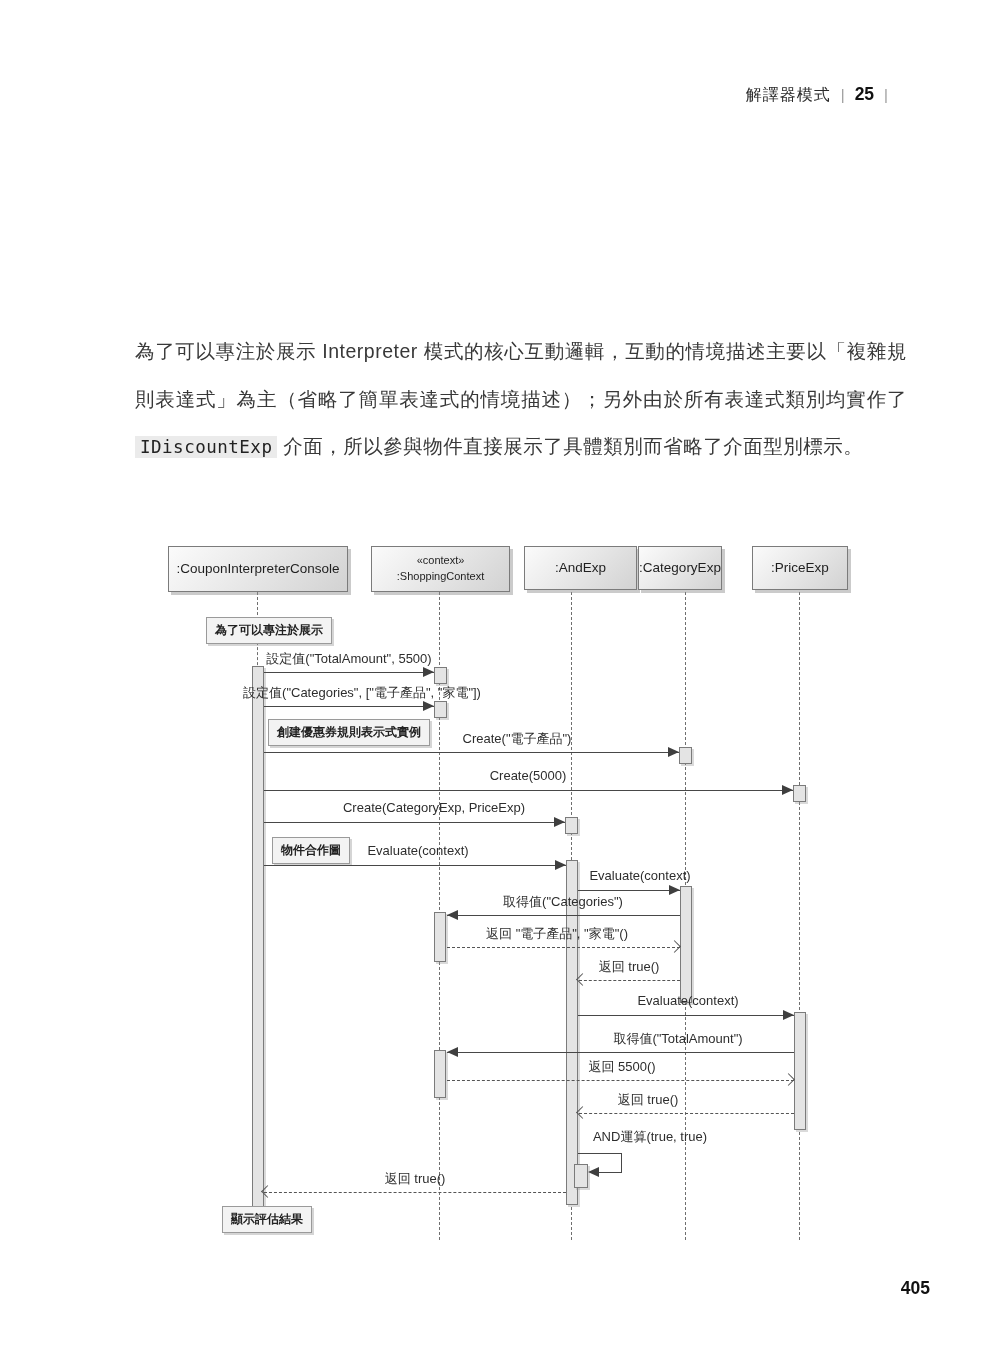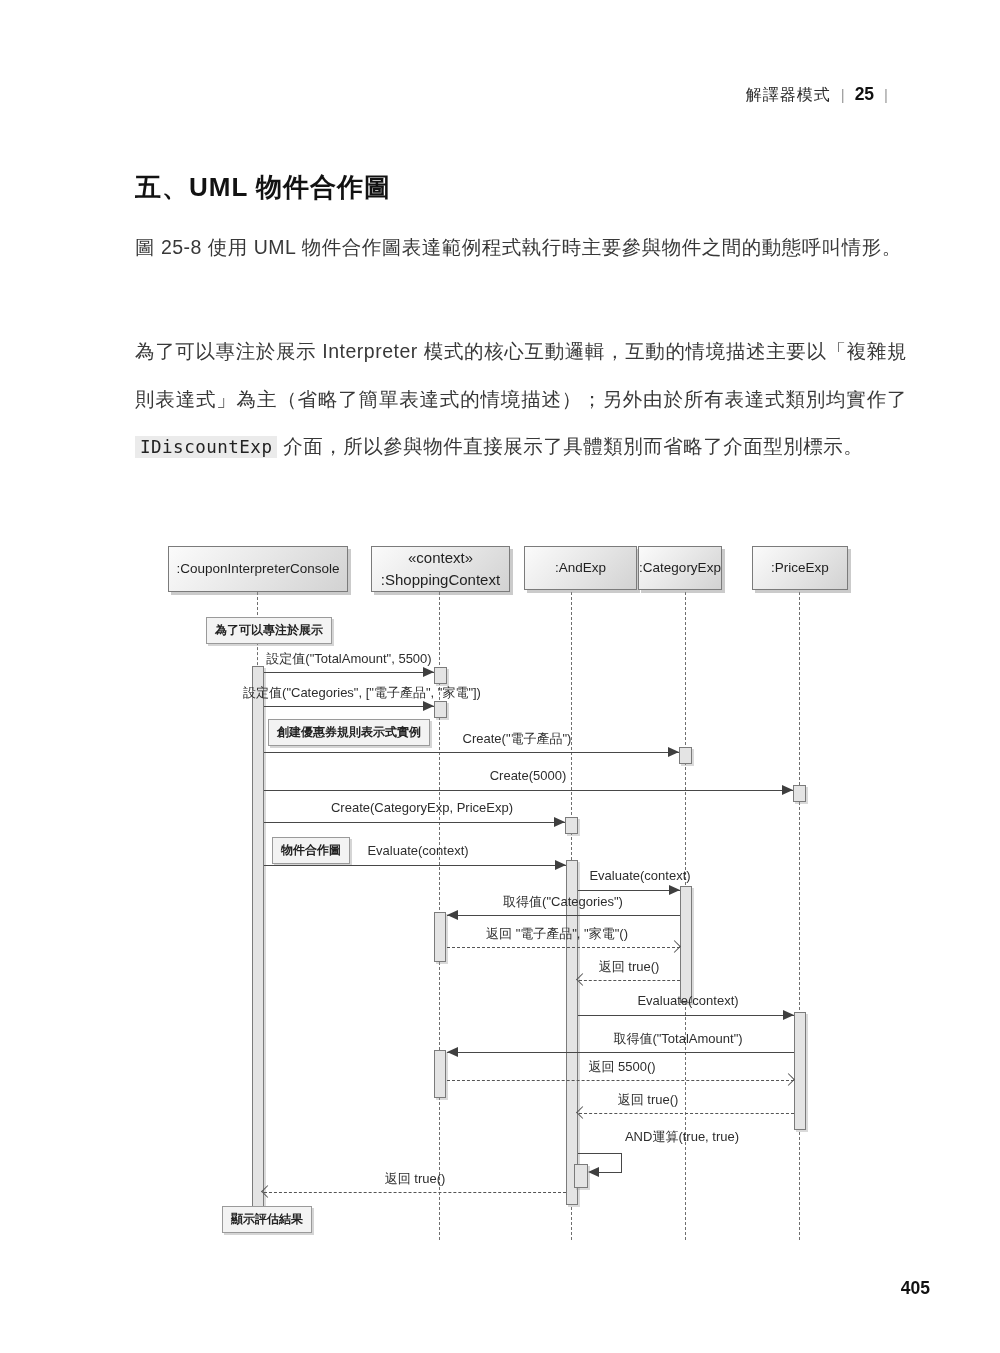--- a/index.html
+++ b/index.html
@@ -47,36 +47,34 @@
 
 <div class="page">
 
   <div class="running-header">
     <span class="chapter">解譯器模式</span>
     <span class="bar">|</span>
     <span class="num">25</span>
     <span class="bar">|</span>
   </div>
 
-  <h1 class="heading">五、UML 物件合作圖</h1>
-  <p class="para p1">圖 25-8 使用 UML 物件合作圖表達範例程式執行時主要參與物件之間的動態呼叫情形。</p>
   <p class="para p2"><span>為了可以專注於展示 Interpreter 模式的核心互動邏輯，互動的情境描述主要以「複雜規則表達式」為主（省略了簡單表達式的情境描述）；另外由於所有表達式類別均實作了 </span><code class="inline-code">IDiscountExp</code><span> 介面，所以參與物件直接展示了具體類別而省略了介面型別標示。</span></p>
 
   <div>
 
     <div class="lifeline" style="left:257px;top:592px;height:614px;"></div>
     <div class="lifeline" style="left:439px;top:592px;height:648px;"></div>
     <div class="lifeline" style="left:571px;top:592px;height:648px;"></div>
     <div class="lifeline" style="left:685px;top:592px;height:648px;"></div>
     <div class="lifeline" style="left:799px;top:592px;height:648px;"></div>
 
     <div class="ll-box" style="left:168px;top:546px;width:180px;height:46px;">
       <span>:CouponInterpreterConsole</span>
     </div>
-    <div class="ll-box" style="left:371px;top:546px;width:139px;height:46px;font-size:15px;">
+    <div class="ll-box" style="left:371px;top:546px;width:139px;height:46px;font-size:11px;">
       <span>«context»</span>
       <span>:ShoppingContext</span>
     </div>
     <div class="ll-box" style="left:524px;top:546px;width:113px;height:44px;">
       <span>:AndExp</span>
     </div>
     <div class="ll-box" style="left:638px;top:546px;width:84px;height:44px;">
       <span>:CategoryExp</span>
     </div>
     <div class="ll-box" style="left:752px;top:546px;width:96px;height:44px;">
@@ -110,21 +108,21 @@
     <div class="ahr" style="left:423px;top:701px;"></div>
 
     <div class="mlabel" style="left:517px;top:730px;">Create("電子產品")</div>
     <div class="mline" style="left:264px;top:752px;width:415px;"></div>
     <div class="ahr" style="left:668px;top:747px;"></div>
 
     <div class="mlabel" style="left:528px;top:768px;">Create(5000)</div>
     <div class="mline" style="left:264px;top:790px;width:529px;"></div>
     <div class="ahr" style="left:782px;top:785px;"></div>
 
-    <div class="mlabel" style="left:422px;top:800px;">Create(CategoryExp, PriceExp)</div>
+    <div class="mlabel" style="left:434px;top:800px;">Create(CategoryExp, PriceExp)</div>
     <div class="mline" style="left:264px;top:822px;width:301px;"></div>
     <div class="ahr" style="left:554px;top:817px;"></div>
 
     <div class="mlabel" style="left:418px;top:843px;">Evaluate(context)</div>
     <div class="mline" style="left:264px;top:865px;width:302px;"></div>
     <div class="ahr" style="left:555px;top:860px;"></div>
 
     <div class="mlabel" style="left:640px;top:868px;">Evaluate(context)</div>
     <div class="mline" style="left:578px;top:890px;width:102px;"></div>
     <div class="ahr" style="left:669px;top:885px;"></div>
@@ -150,21 +148,21 @@
     <div class="ahl" style="left:447px;top:1047px;"></div>
 
     <div class="mlabel" style="left:622px;top:1058px;">返回 5500()</div>
     <div class="mline dashed" style="left:447px;top:1080px;width:347px;"></div>
     <div class="chr" style="left:784px;top:1075px;"></div>
 
     <div class="mlabel" style="left:648px;top:1091px;">返回 true()</div>
     <div class="mline dashed" style="left:579px;top:1113px;width:215px;"></div>
     <div class="chl" style="left:578px;top:1108px;"></div>
 
-    <div class="mlabel" style="left:650px;top:1128px;margin-left:32px;">AND運算(true, true)</div>
+    <div class="mlabel" style="left:650px;top:1128px;">AND運算(true, true)</div>
     <div class="mline" style="left:578px;top:1153px;width:44px;"></div>
     <div class="vline" style="left:621px;top:1153px;height:20px;"></div>
     <div class="mline" style="left:597px;top:1172px;width:25px;"></div>
     <div class="ahl" style="left:588px;top:1167px;"></div>
 
     <div class="mlabel" style="left:415px;top:1170px;">返回 true()</div>
     <div class="mline dashed" style="left:264px;top:1192px;width:302px;"></div>
     <div class="chl" style="left:263px;top:1187px;"></div>
 
   </div>

